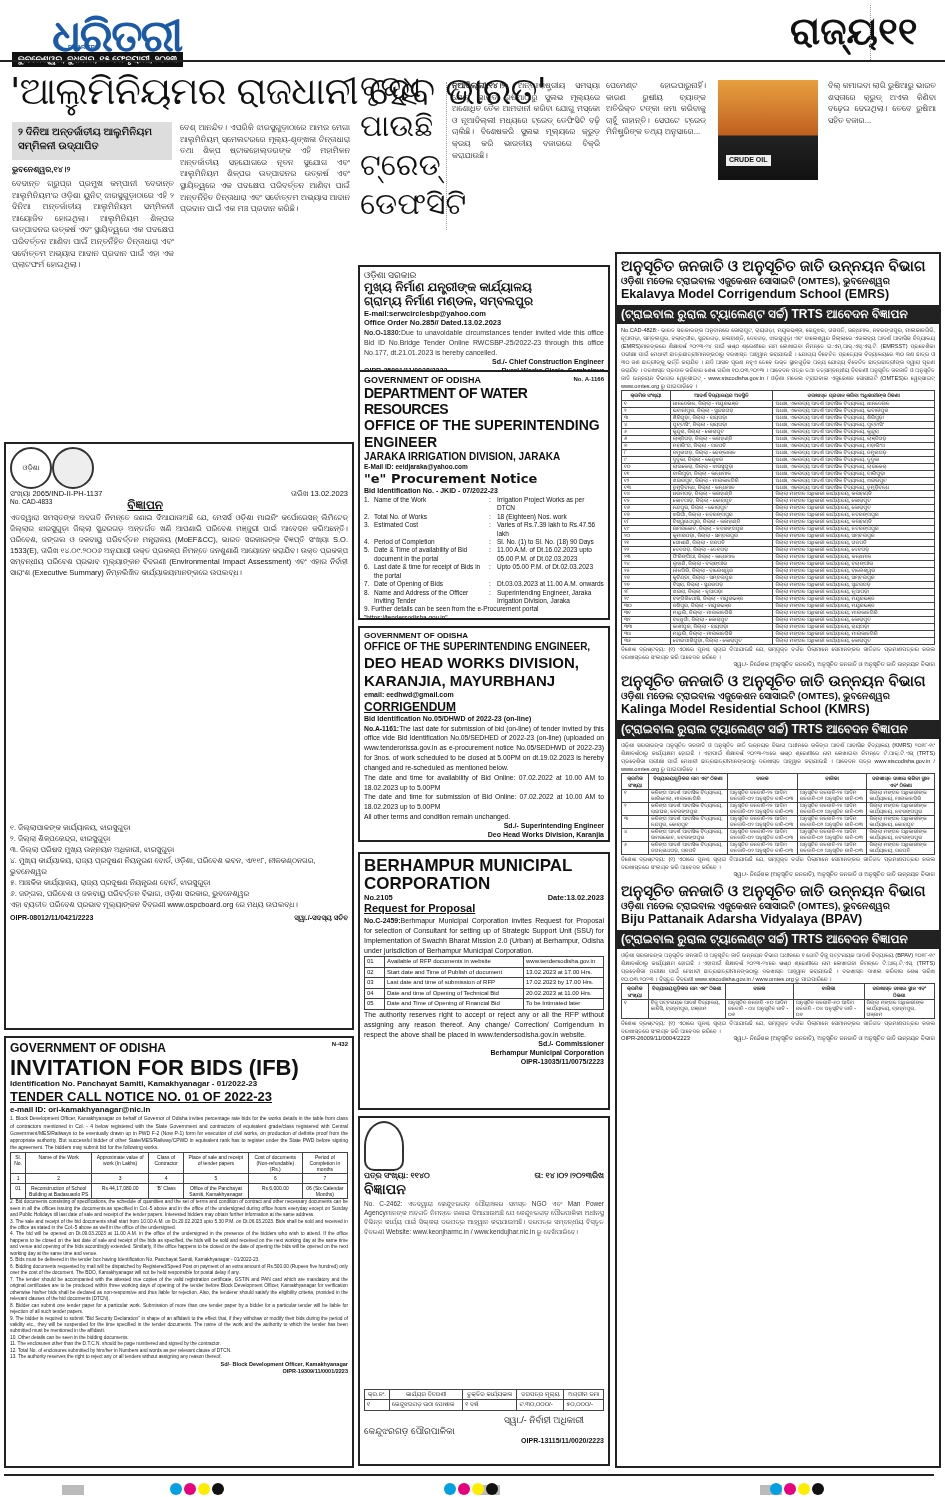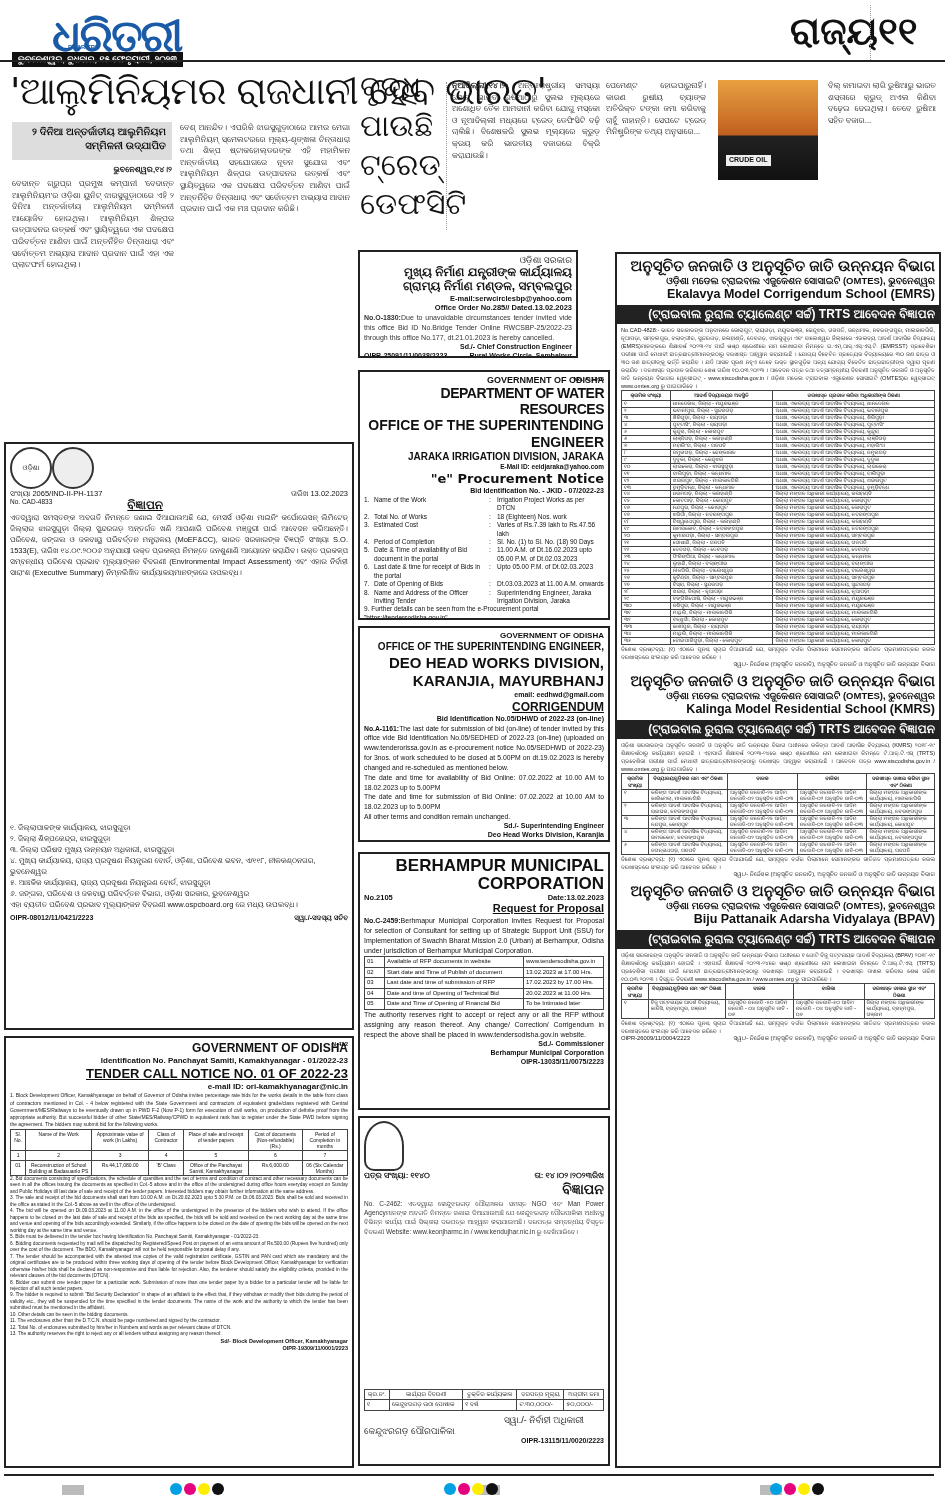--- a/index.html
+++ b/index.html
@@ -7,21 +7,21 @@
 .abs{position:absolute}
 .logo{left:52px;top:8px;font-size:44px;font-weight:bold;color:#1a5aa6;font-family:"DejaVu Sans",sans-serif;letter-spacing:-2px}
 .logo-sub{left:68px;top:44px;font-size:6px;color:#1a5aa6;font-weight:bold}
 .dateline{left:12px;top:52px;background:#111;color:#fff;font-size:9px;font-weight:bold;padding:2px 6px}
 .rule{left:0;top:60px;width:945px;height:2px;background:#222}
 .section{left:790px;top:8px;font-size:38px;font-weight:bold;font-family:"DejaVu Sans",sans-serif}
 .section-sep{left:885px;top:5px;height:55px;border-left:1px dotted #999}
 .headline{left:10px;top:68px;font-size:38px;font-family:"DejaVu Sans",sans-serif;letter-spacing:-1px}
 .box{border:2px solid #222;background:#fff;padding:3px 4px;overflow:hidden}
 .text{font-size:7px;color:#333;text-align:justify;line-height:1.45;overflow:hidden}
-.center{text-align:right}
+.center{text-align:left}
 .b{font-weight:bold}
 .big{font-weight:bold;font-family:"Liberation Sans",sans-serif}
 .bar{background:#222;color:#fff;font-weight:bold;padding:2px 4px}
 table{border-collapse:collapse;width:100%}
 td,th{border:1px solid #444;padding:1px 2px;font-size:6px;vertical-align:top}
 th{font-weight:normal;text-align:center}
 .side-head{font-size:17px;line-height:1.45;font-family:Liberation Mono, monospace}
 .cmyk{top:1483px;width:12px;height:12px;border-radius:50%}
 .gray{top:1485px;width:22px;height:10px;background:#bbb}
 .oneline{white-space:nowrap}
@@ -56,21 +56,21 @@
 <div class="abs text" style="left:452px;top:80px;width:148px;height:150px;font-size:8px;color:#222">
   <b>ନୂଆଦିଲ୍ଲୀ,୧୪।୨:</b>
   <span>ଅନ୍ତଃରାଷ୍ଟ୍ରୀୟ ସମସ୍ୟା ଯୋଗୁ ଭାରତ ରୁଷିଆଠାରୁ ସୁଲଭ ମୂଲ୍ୟରେ ଅଶୋଧିତ ତୈଳ ଆମଦାନୀ କରିବା ଯୋଗୁ ମସ୍କୋ ଓ ନୂଆଦିଲ୍ଲୀ ମଧ୍ୟରେ ଟ୍ରେଡ୍ ଡେଫିସିଟି ବଢ଼ି ଚାଲିଛି। ବିଶେଷକରି ସୁଲଭ ମୂଲ୍ୟରେ କ୍ରୁଡ଼ କ୍ରୟ କରି ଭାରତୀୟ ବଜାରରେ ବିକ୍ରି କରାଯାଉଛି।</span>
 </div>
 <div class="abs text" style="left:606px;top:80px;width:100px;height:150px;font-size:8px;color:#222">ପେମେଣ୍ଟ ହୋଇପାରୁନାହିଁ। କାରଣ ରୁଷୀୟ ବ୍ୟାଙ୍କ ଅତିରିକ୍ତ ଟଙ୍କା ଜମା କରିବାକୁ ଚାହୁଁ ନାହାନ୍ତି। ସେପଟେ ଟ୍ରେଡ୍ ମିନିଷ୍ଟ୍ରିଙ୍କ ତଥ୍ୟ ଅନୁସାରେ...</div>
 <div class="abs" style="left:718px;top:80px;width:100px;height:100px;background:linear-gradient(180deg,#e8a040,#c06020 55%,#222 56%,#111)">
   <div style="position:absolute;left:8px;bottom:14px;background:#eee;color:#111;font-size:7px;font-weight:bold;padding:1px 3px">CRUDE OIL</div>
 </div>
 <div class="abs text" style="left:828px;top:80px;width:108px;height:150px;font-size:8px;color:#222">ବିଲ୍ କମାଇବା ଲାଗି ରୁଷିଆରୁ ଭାରତ ଶସ୍ତାରେ କ୍ରୁଡ୍ ଅଏଲ କିଣିବା ବଢ଼େଇ ଦେଇଥିଲା। ତେବେ ରୁଷିଆ ସହିତ ବଜାର...</div>
 
-<div class="abs box" style="left:358px;top:250px;width:220px;height:108px">
+<div class="abs box" style="left:358px;top:265px;width:252px;height:108px">
   <div class="center" style="font-size:9px">ଓଡ଼ିଶା ସରକାର</div>
   <div class="center b" style="font-size:12px;line-height:1.15">ମୁଖ୍ୟ ନିର୍ମାଣ ଯନ୍ତ୍ରୀଙ୍କ କାର୍ଯ୍ୟାଳୟ</div>
   <div class="center b" style="font-size:12px;line-height:1.15">ଗ୍ରାମ୍ୟ ନିର୍ମାଣ ମଣ୍ଡଳ, ସମ୍ବଲପୁର</div>
   <div class="center b" style="font-size:7.5px">E-mail:serwcirclesbp@yahoo.com</div>
   <div class="center b" style="font-size:7.5px">Office Order No.285// Dated.13.02.2023</div>
   <div class="text" style="font-size:7px"><b>No.O-1830:</b><span>Due to unavoidable circumstances tender invited vide this office Bid ID No.Bridge Tender Online RWCSBP-25/2022-23 through this office No.177, dt.21.01.2023 is hereby cancelled.</span></div>
   <div style="text-align:right;font-size:7px" class="b">Sd./- Chief Construction Engineer</div>
   <div style="display:flex;justify-content:space-between;font-size:7px" class="b">
     <span>OIPR-25091/11/0038/2223</span>
     <span>Rural Works Circle, Sambalpur</span>
@@ -263,20 +263,21 @@
     <span>OIPR-08012/11/0421/2223</span>
     <span>ସ୍ୱା./-ସଦସ୍ୟ ସଚିବ</span>
   </div>
 </div>
 
 <div class="abs box" style="left:4px;top:1036px;width:350px;height:432px">
   <div style="position:relative">
     <div class="center b" style="font-size:12px">GOVERNMENT OF ODISHA</div>
     <div style="position:absolute;right:0;top:0;font-size:6px" class="b">N-432</div>
   </div>
+  <div class="center b" style="font-size:22px;line-height:1.05">INVITATION FOR BIDS (IFB)</div>
   <div class="center b" style="font-size:8px">Identification No. Panchayat Samiti, Kamakhyanagar - 01/2022-23</div>
   <div class="center b" style="font-size:13px;text-decoration:underline">TENDER CALL NOTICE NO. 01 OF 2022-23</div>
   <div class="center b" style="font-size:8px">e-mail ID: ori-kamakhyanagar@nic.in</div>
   <div class="text" style="font-size:5px;color:#222">1. Block Development Officer, Kamakhyanagar on behalf of Governor of Odisha invites percentage rate bids for the works details in the table from class of contractors mentioned in Col. - 4 below registered with the State Government and contractors of equivalent grade/class registered with Central Government/MES/Railways to be eventually drawn up in PWD F-2 (Now P-1) form for execution of civil works, on production of definite proof from the appropriate authority. But successful bidder of other State/MES/Railway/CPWD in equivalent rank has to register under the State PWD before signing the agreement. The bidders may submit bid for the following works.</div>
   <table>
     <thead>
         <tr id="ifb-head">
           <th style="font-size: 5px;">Sl. No.</th>
           <th style="font-size: 5px;">Name of the Work</th>
           <th style="font-size: 5px;">Approximate value of work (In Lakhs)</th>

